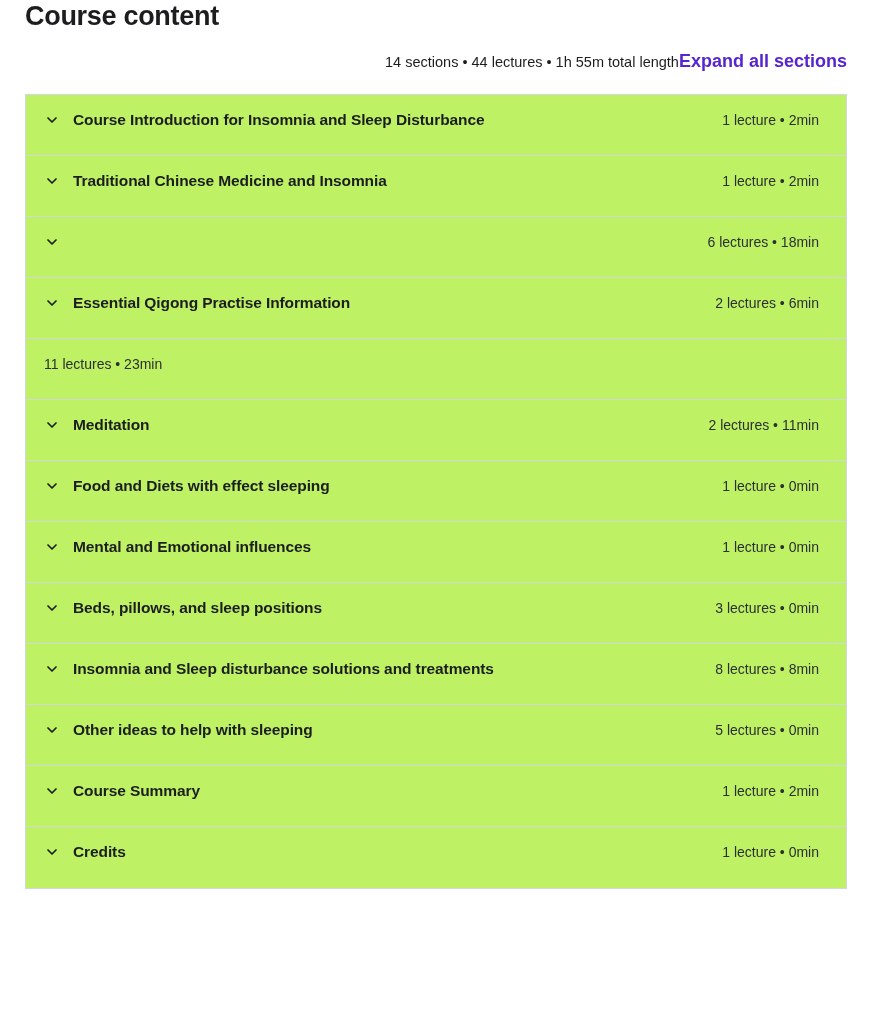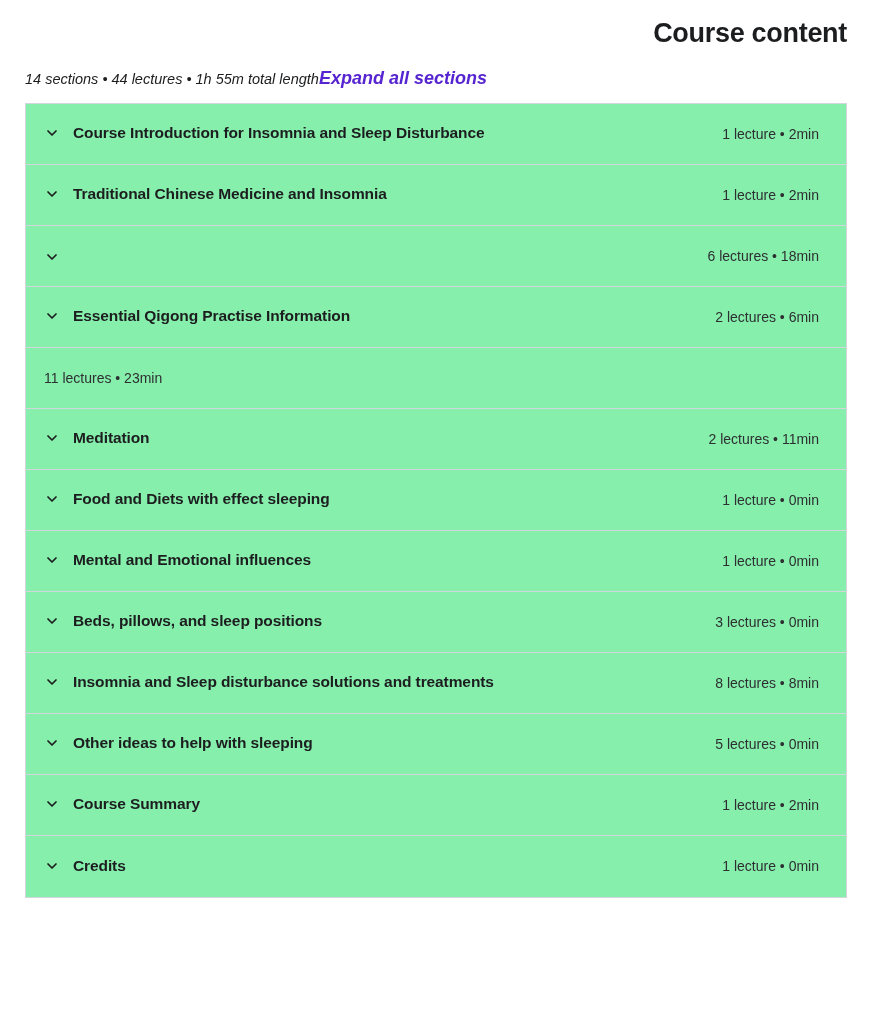--- a/index.html
+++ b/index.html
@@ -24,31 +24,28 @@
     position: relative;
   }
 
   .page-title {
     font-size: 27px;
     line-height: 1.2;
     font-weight: 700;
     letter-spacing: -0.3px;
     color: #1c1d1f;
     margin: 0;
-    padding-top: 17px;
-    text-align: right;
   }
 
   .meta-row {
     display: flex;
     align-items: baseline;
-    justify-content: flex-start;
+    justify-content: flex-end;
     margin-top: 17px;
-    margin-bottom: 11px;
-    font-style: italic;
+    margin-bottom: 19px;
   }
 
   .meta-summary {
     font-size: 14.5px;
     line-height: 1.4;
     color: #1c1d1f;
     font-weight: 400;
   }
 
   .expand-link {
@@ -63,27 +60,26 @@
 
   .sections-panel {
     border: 1px solid #d1d7dc;
     background: #f7f9fa;
     box-sizing: border-box;
     width: 822px;
   }
 
   .section-row {
     display: flex;
-    align-items: center;
     justify-content: space-between;
     gap: 12px;
     box-sizing: border-box;
     padding: 14px 27px 14px 18px;
     min-height: 61px;
-    background: #86efac;
+    background: #bef264;
     border-bottom: 1px solid #d1d7dc;
     cursor: pointer;
   }
   .section-row:last-child {
     border-bottom: none;
   }
 
   .section-left {
     display: flex;
     align-items: flex-start;

